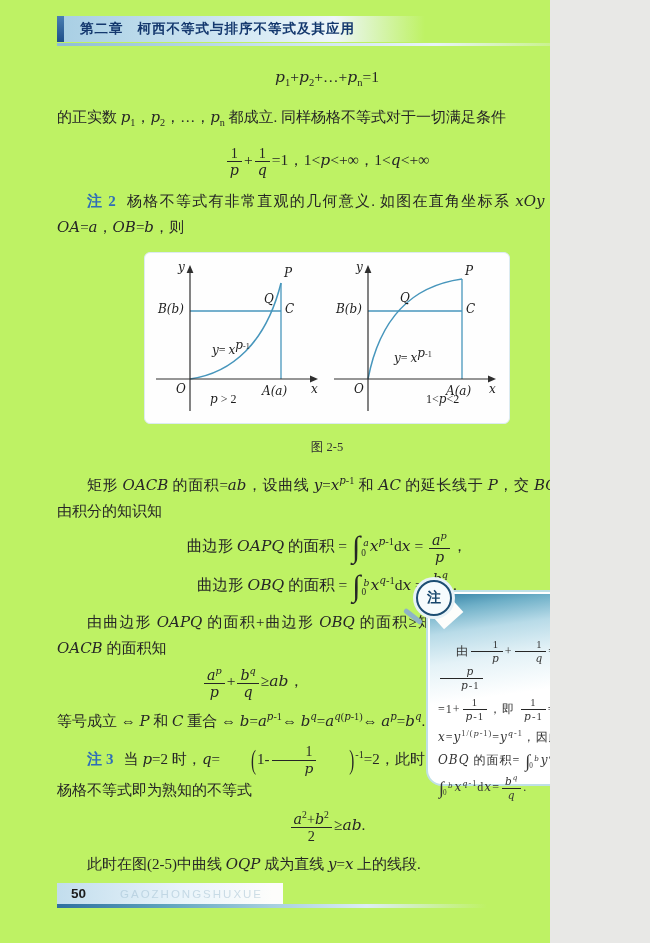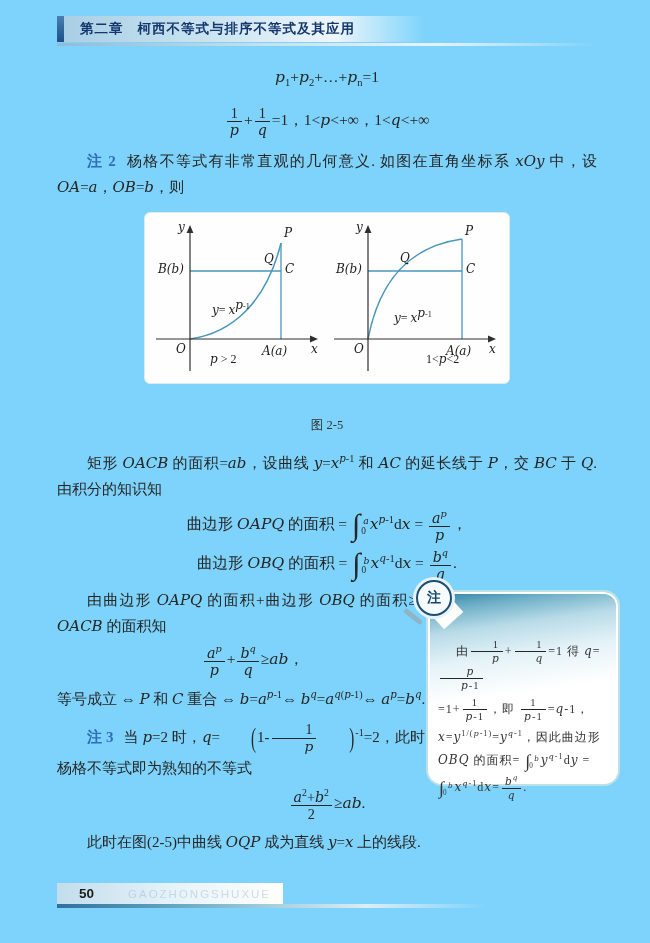--- a/index.html
+++ b/index.html
@@ -1,17 +1,17 @@
 <!DOCTYPE html>
 <html><head>
 <meta charset="utf-8">
 <style>
   html,body{margin:0;padding:0;}
   body{background:#e8e8e6;font-family:"Liberation Serif","DejaVu Serif",serif;}
-  .page{position:relative;width:650px;height:943px;background:#7dd3fc;overflow:hidden;color:#262626;}
+  .page{position:relative;width:550px;height:943px;background:#bef264;overflow:hidden;color:#262626;}
 
   
   .header{position:absolute;left:57px;top:16px;display:flex;height:26px;}
   .header-accent{width:7px;background:linear-gradient(180deg,#4a7fb2,#1d4e8a);}
   .header-pill{display:flex;align-items:center;height:26px;
     background:linear-gradient(90deg,#a9cfe4 0%,#cfe6f2 45%,#eef6fa 75%,rgba(255,255,255,0) 100%);
     padding:0 70px 0 16px;}
   .header-pill span{font-weight:bold;color:#14386e;font-size:13.5px;letter-spacing:1px;}
   .header-chapter{margin-right:14px;}
   .header-rule{position:absolute;left:57px;top:43px;width:540px;height:3px;
@@ -40,21 +40,21 @@
   
   .bp{display:inline-block;transform:scaleY(1.75);margin:0 1px;vertical-align:-1px;}
 
   
   .figure-box{margin:12px auto 0 auto;width:356px;border:1px solid #dcebf1;border-radius:6px;
     padding:6px 4px;display:flex;justify-content:center;gap:10px;background:#fefefe;}
   .panel{position:relative;width:168px;height:158px;}
   .panel svg{position:absolute;left:0;top:0;}
   .plabel{position:absolute;font-size:12px;line-height:1;color:#1c1c1c;white-space:nowrap;}
   .plabel .v{font-size:12px;}
-  .fig-caption{text-align:center;font-size:12.5px;margin-top:28px;color:#333;}
+  .fig-caption{text-align:center;font-size:12.5px;margin-top:10px;color:#333;}
 
   
   .sidenote{position:absolute;left:426px;top:590px;width:190px;height:192px;
     border:2px solid #bfe0e6;border-radius:16px;
     background:linear-gradient(172deg,#2c7ca2 0%,#6fb0c8 9%,#b8dbe8 20%,#e4f2f7 34%,#ffffff 52%);
     box-shadow:inset 0 0 0 2px #ffffff;}
   .sidenote-body{position:absolute;left:10px;right:8px;top:24px;font-size:12px;line-height:1.55;
     color:#333;letter-spacing:1px;text-align:left;margin-top:19px;}
   .note-line{margin:4px 0;}
   .note-line .frac{font-size:0.88em;}
@@ -64,21 +64,21 @@
   .mag-handle{position:absolute;left:-4px;top:38px;width:22px;height:5px;background:#8fb4c6;border-radius:3px;transform:rotate(38deg);}
   .mag-lens{position:absolute;left:10px;top:4px;width:32px;height:32px;border-radius:50%;
     background:#f6fbfd;border:2px solid #1d4e73;box-shadow:0 0 0 3px #e7f2f7;
     display:flex;align-items:center;justify-content:center;
     font-size:14px;font-weight:bold;color:#16456b;}
 
   
   .footer{position:absolute;left:57px;top:883px;width:430px;}
   .footer-bar{width:226px;height:21px;display:flex;align-items:center;
     background:linear-gradient(90deg,#c2dded,#e9f4fa 55%,#fdfdfb 95%);}
-  .footer-num{font-family:"Liberation Sans","DejaVu Sans",sans-serif;font-weight:bold;font-size:13.5px;color:#1b1b1b;padding-left:22px;}
+  .footer-num{font-family:"Liberation Sans","DejaVu Sans",sans-serif;font-weight:bold;font-size:13.5px;color:#1b1b1b;padding-left:14px;}
   .footer-watermark{margin-left:34px;font-family:"Liberation Sans",sans-serif;font-size:11.5px;letter-spacing:2px;color:rgba(150,185,205,0.45);}
   .footer-line{width:100%;height:4px;
     background:linear-gradient(90deg,#2f6f9f,#5ea3bd 25%,#a6cfdf 50%,#dcedf4 72%,rgba(255,255,255,0));}
 
   .axis{stroke:#2f2f2f;stroke-width:1.2;fill:none;}
   .teal{stroke:#4796bc;stroke-width:1.3;fill:none;}
   .curve{stroke:#4796bc;stroke-width:1.5;fill:none;}
   .arrow{fill:#2f2f2f;stroke:none;}
 </style>
 </head>
@@ -91,20 +91,21 @@
     <div class="header-pill">
       <span class="header-chapter">第二章</span>
       <span>柯西不等式与排序不等式及其应用</span>
     </div>
   </div>
   <div class="header-rule"></div>
 
   <div class="content">
 
     <div class="formula" style="margin-top:12px;"><i class="v">p</i><sub>1</sub>+<i class="v">p</i><sub>2</sub>+…+<i class="v">p</i><sub>n</sub>=1</div>
+    <div class="para">的正实数 <i class="v">p</i><sub>1</sub>，<i class="v">p</i><sub>2</sub>，…，<i class="v">p</i><sub>n</sub> 都成立. 同样杨格不等式对于一切满足条件</div>
     <div class="formula" style="margin:9px 0;"><span class="frac">
           <span class="fnum">1</span>
           <span class="fden"><i class="v">p</i></span>
         </span>+<span class="frac">
           <span class="fnum">1</span>
           <span class="fden"><i class="v">q</i></span>
         </span>=1，1&lt;<i class="v">p</i>&lt;+∞，1&lt;<i class="v">q</i>&lt;+∞</div>
 
     <div class="para indent" style="margin-top:0;">
       <span class="note-label">注 2</span><span>杨格不等式有非常直观的几何意义. 如图在直角坐标系 <i class="v">xOy</i> 中，设<i class="v">OA</i>=<i class="v">a</i>，<i class="v">OB</i>=<i class="v">b</i>，则</span>

